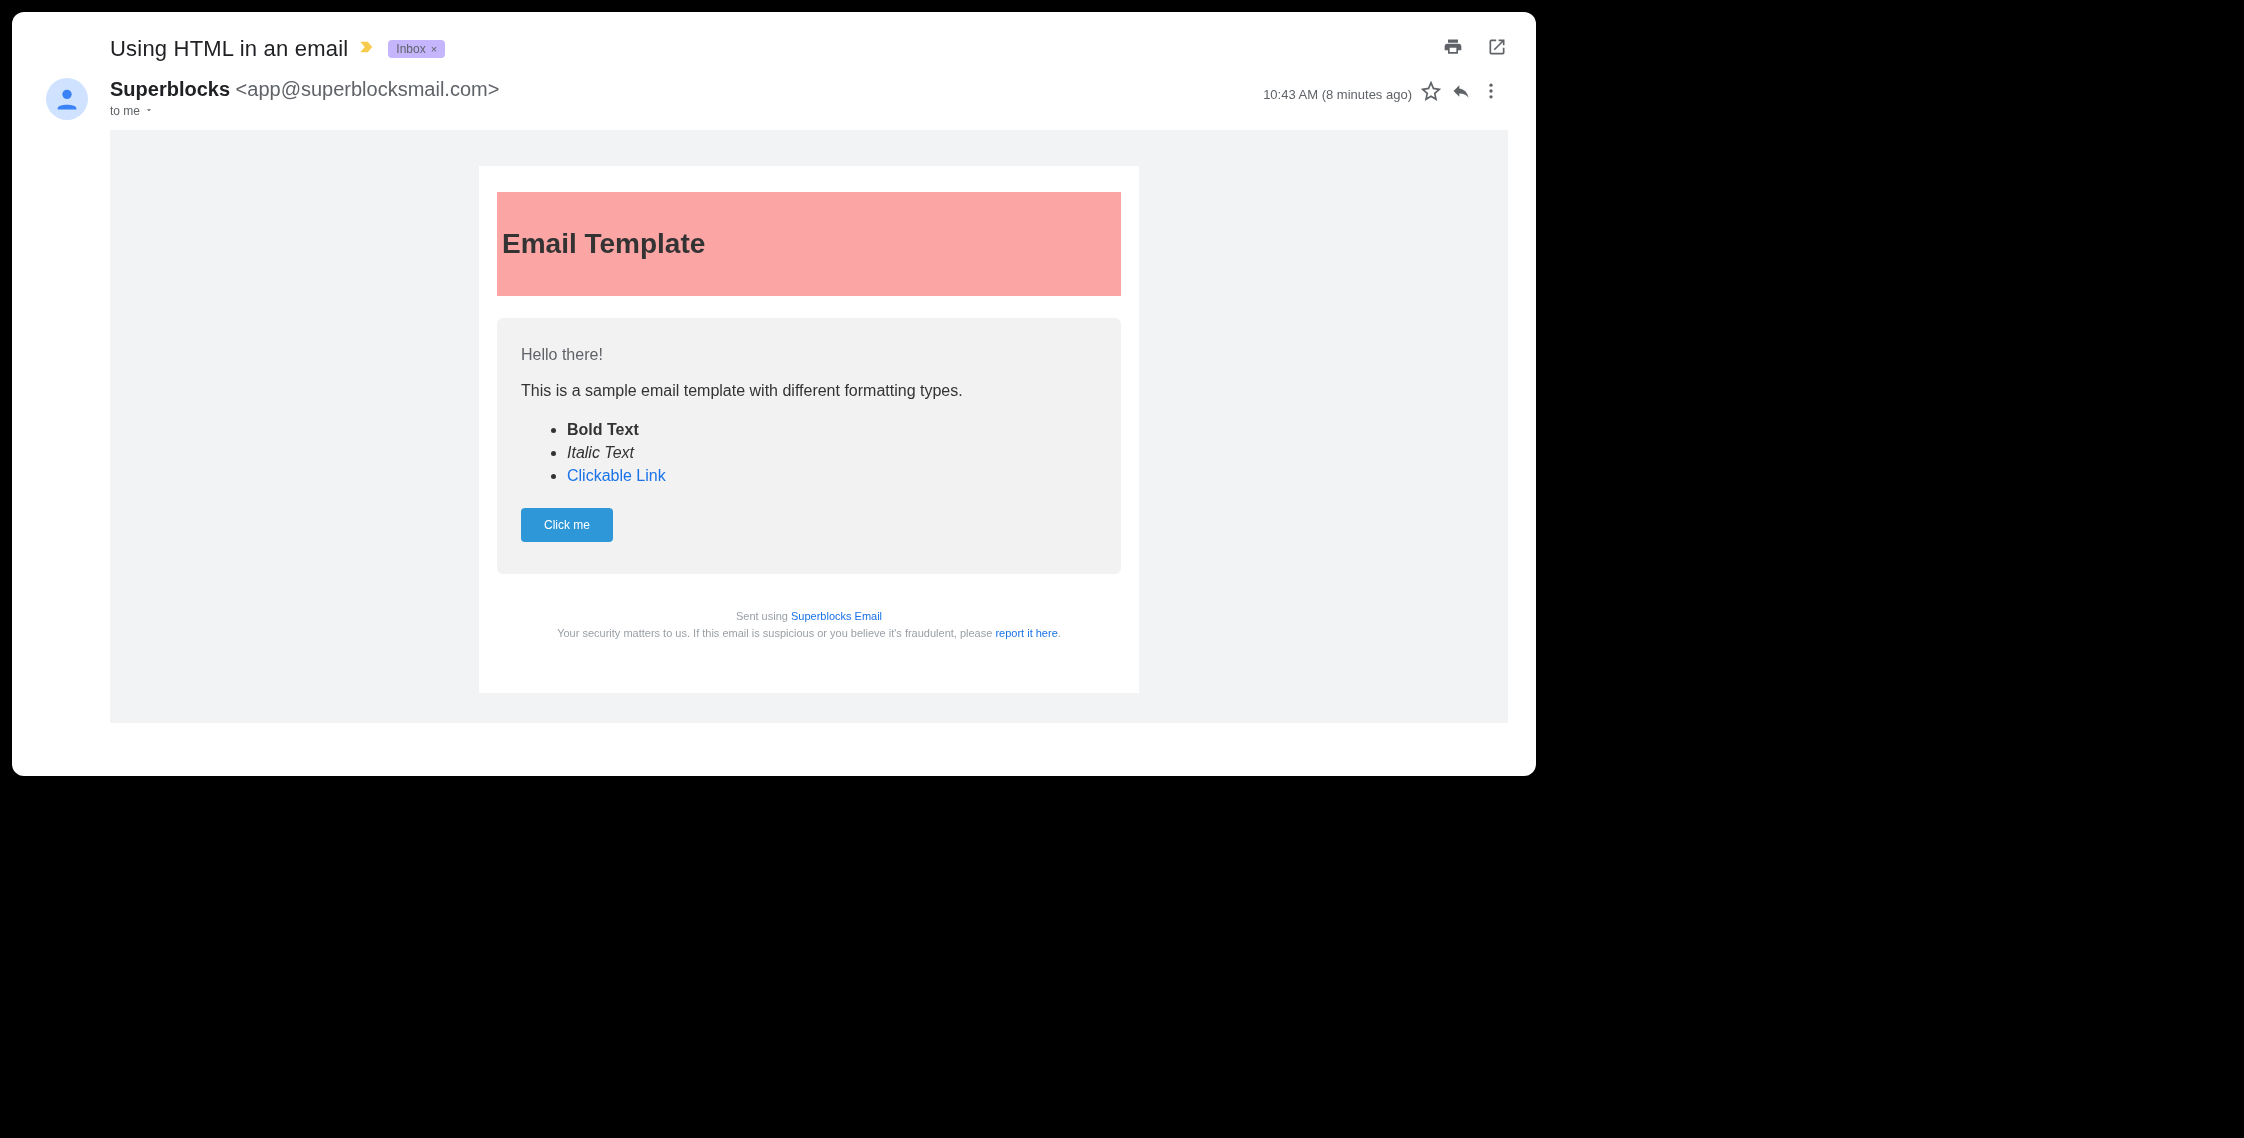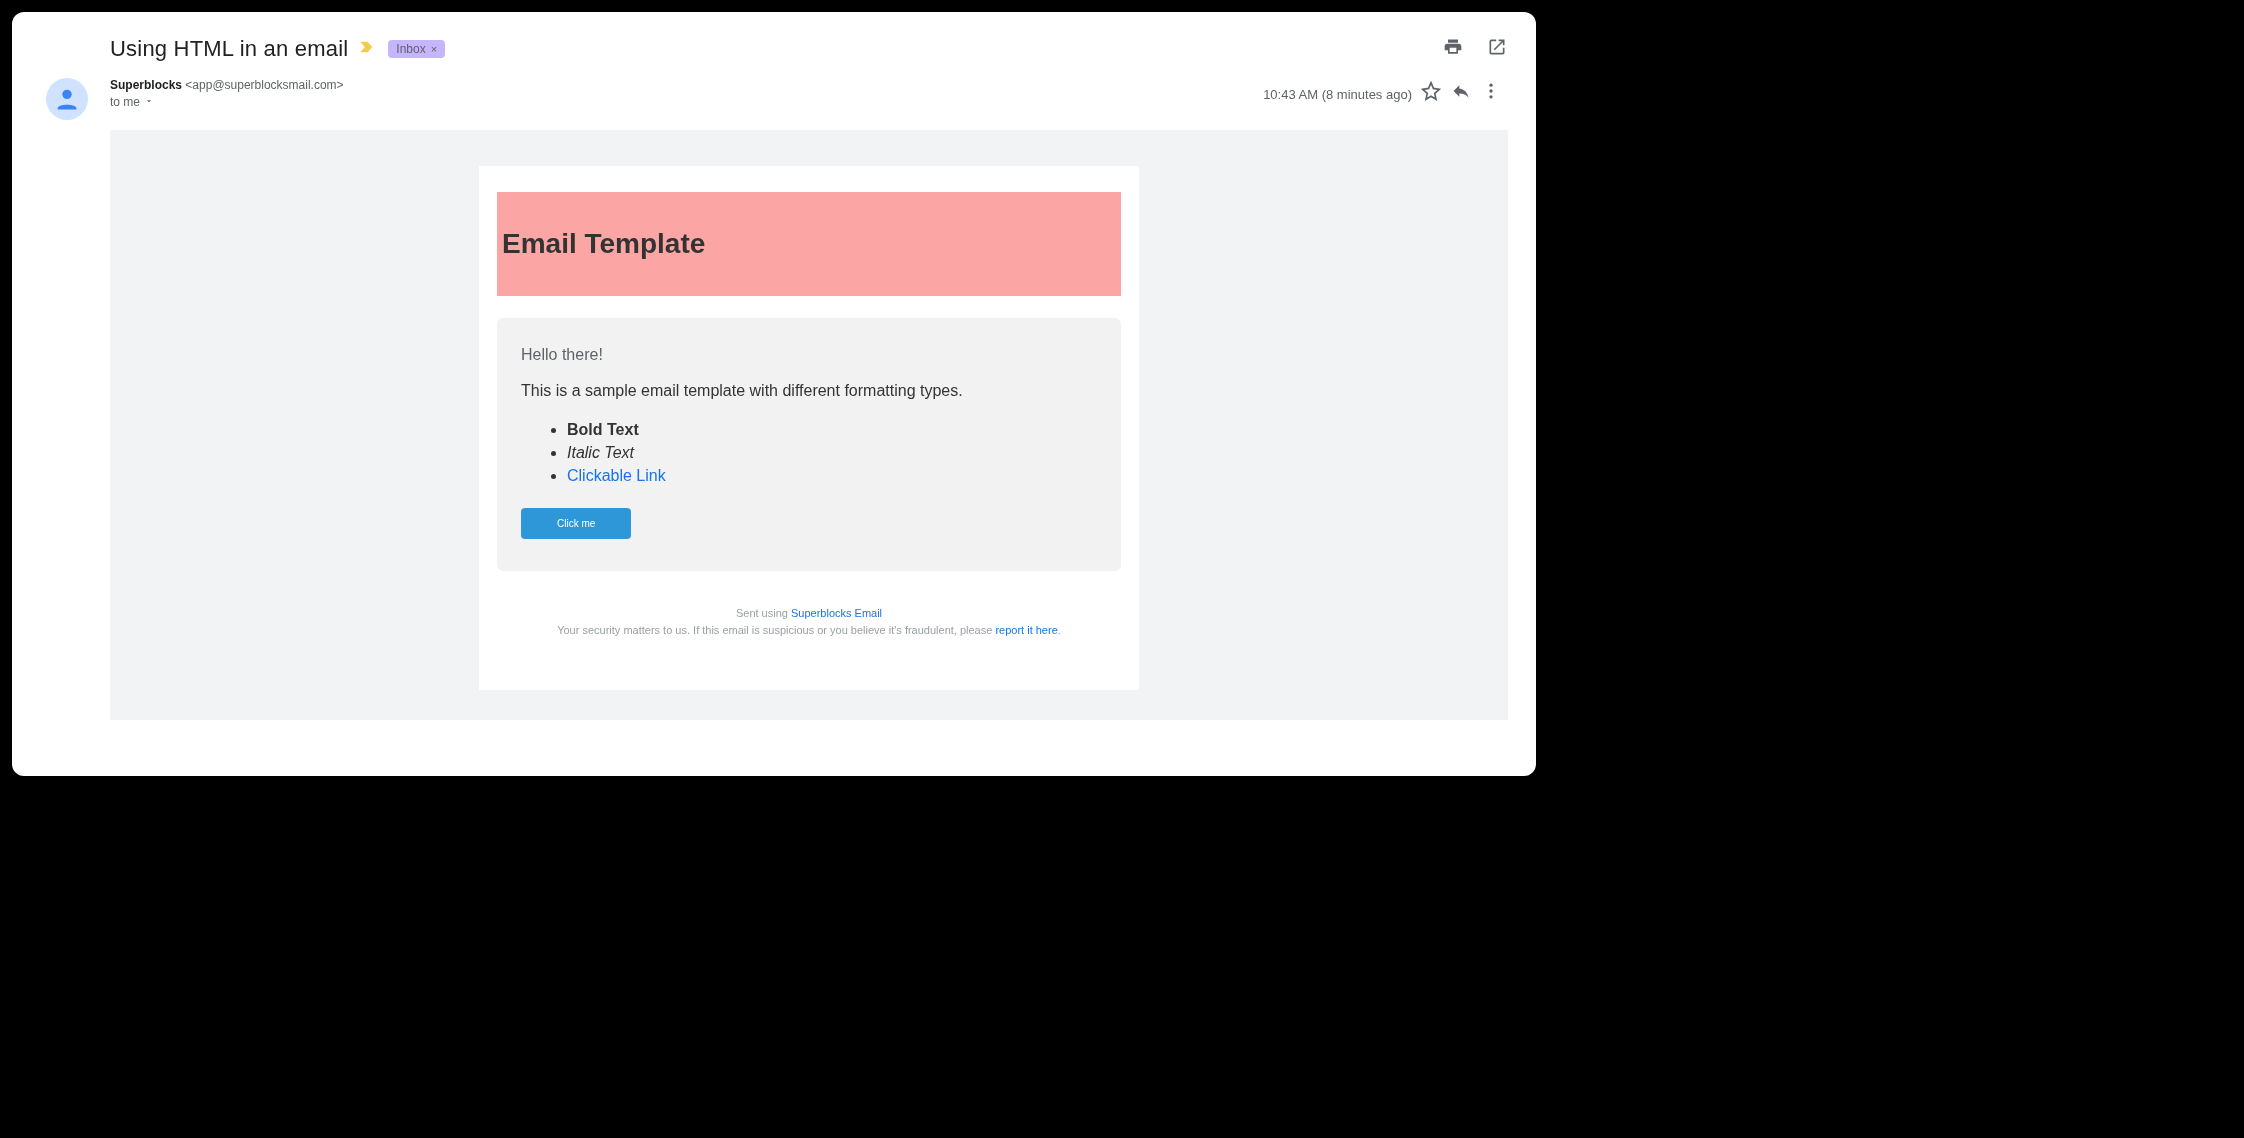--- a/index.html
+++ b/index.html
@@ -52,21 +52,21 @@
     }
     .avatar {
       width:42px; height:42px; border-radius:50%;
       background:#cfe2ff;
       display:flex; align-items:center; justify-content:center;
       margin-right:22px;
       flex:0 0 auto;
     }
     .avatar svg { width:28px; height:28px; }
     .meta-center { flex:1 1 auto; }
-    .sender-line { font-size:12px; color:#5f6368; }
+    .sender-line { font-size:20px; color:#5f6368; }
     .sender-name { color:#202124; font-weight:700; }
     .to-line { font-size:12px; color:#5f6368; margin-top:3px; display:flex; align-items:center; gap:4px;}
     .drop-arrow svg{ width:10px;height:10px; }
     .meta-right { display:flex; align-items:flex-end; gap:8px; color:#5f6368; font-size:13px; padding-right:6px; padding-top:2px;}
 
     .body-area {
       margin-left:80px;
       margin-right:10px;
       background:#f1f3f4;
       min-height:590px;
@@ -100,22 +100,22 @@
     .content-box .para { margin-bottom:18px; }
     .content-box ul { padding-left:46px; margin-bottom:20px; }
     .content-box li { line-height:1.45; }
     .bold { font-weight:700; }
     .italic { font-style:italic; }
     .linkish { color:#1a73e8; cursor:pointer; }
     .cta-btn {
       background:#2e97d7;
       color:#fff;
       border:none;
-      padding:10px 36px;
-      font-size:10px;
+      padding:10px 23px;
+      font-size:12px;
       border-radius:4px;
       cursor:pointer;
     }
     .footer-text {
       text-align:center;
       font-size:11px;
       color:#9aa0a6;
       margin-top:34px;
       line-height:1.6;
     }

